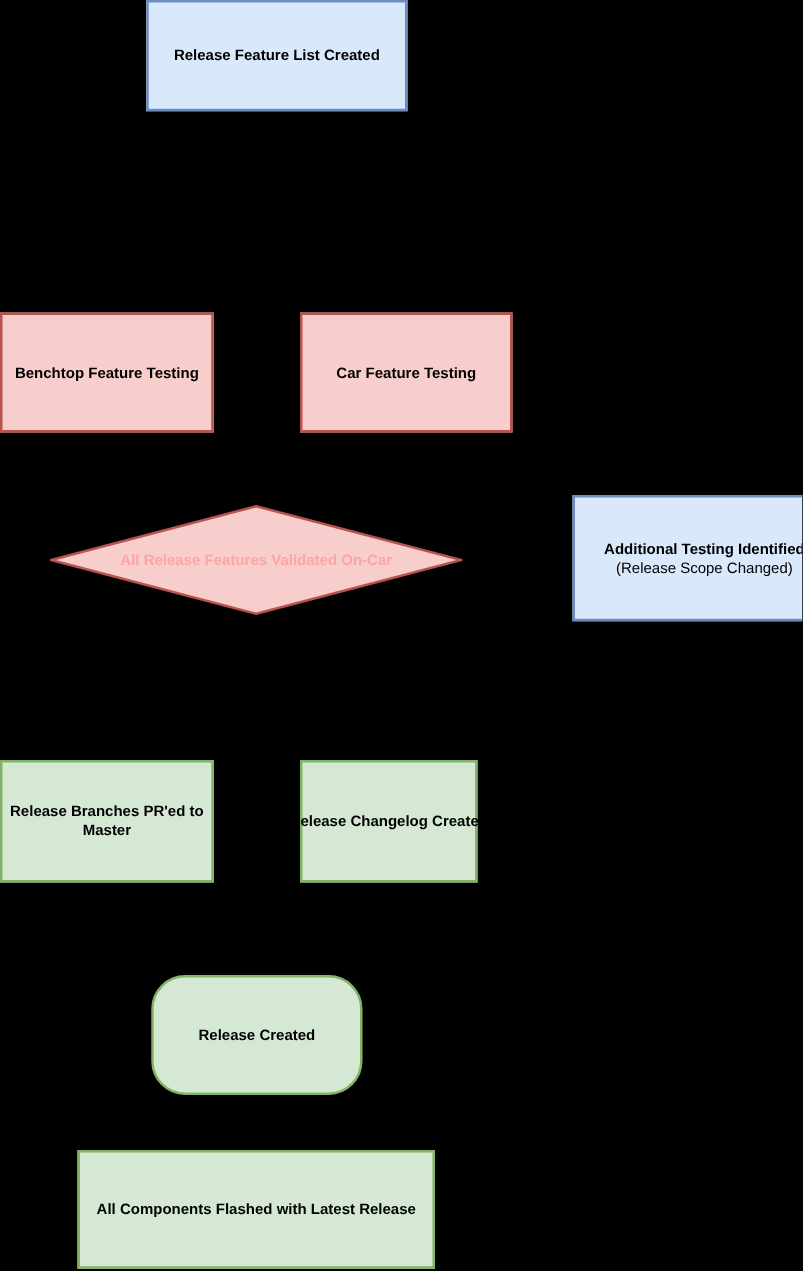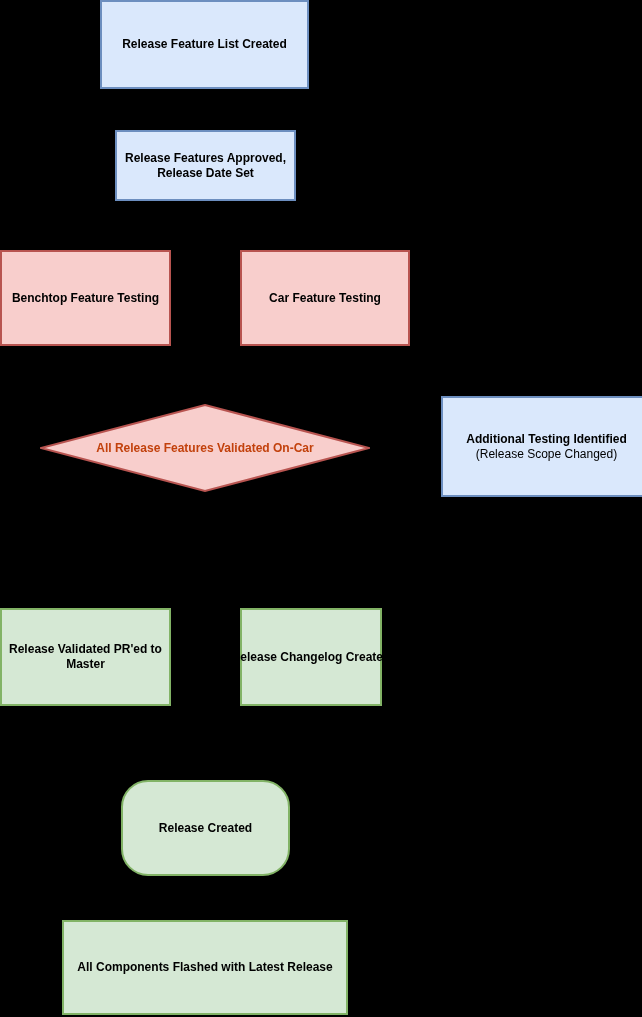--- a/index.html
+++ b/index.html
@@ -22,21 +22,21 @@
     flex-direction: column;
     align-items: center;
     justify-content: center;
     text-align: center;
     font-size: 12px;
     font-weight: 700;
     color: #000000;
     line-height: 15px;
     white-space: nowrap;
   }
-  .blue  { background: #dae8fc; border: 2px solid #6c8ebf; }
+  .blue  { background: #dae8fc; border: 2px solid #6c8ebf; margin-left: 17px; }
   .red   { background: #f8cecc; border: 2px solid #b85450; }
   .green { background: #d5e8d4; border: 2px solid #82b366; }
 
   .n1  { left: 100px; top: 0px;   width: 209px; height: 89px; }
   .n2  { left: 115px; top: 130px; width: 181px; height: 71px; }
   .n3  { left: 0px;   top: 250px; width: 171px; height: 96px; }
   .n4  { left: 240px; top: 250px; width: 170px; height: 96px; text-align: center; }
   .n6  { left: 441px; top: 396px; width: 211px; height: 101px; }
   .n7  { left: 0px;   top: 608px; width: 171px; height: 98px; }
   .n8  { left: 240px; top: 608px; width: 142px; height: 98px; }
@@ -60,38 +60,34 @@
     position: absolute;
     left: 0;
     top: 0;
     width: 100%;
     height: 100%;
     display: flex;
     align-items: center;
     justify-content: center;
     font-size: 12px;
     font-weight: 700;
-    color: #c2410c;
+    color: #fca5a5;
     white-space: nowrap;
   }
   .normal-weight { font-weight: 400; text-align: right; }
 </style>
 </head>
 <body>
 
 <div class="canvas">
 
   <div class="node blue n1">
     <span>Release Feature List Created</span>
   </div>
 
-  <div class="node blue n2">
-    <span>Release Features Approved,</span>
-    <span>Release Date Set</span>
-  </div>
 
   <div class="node red n3">
     <span>Benchtop Feature Testing</span>
   </div>
 
   <div class="node red n4">
     <span>Car Feature Testing</span>
   </div>
 
   <div class="diamond-wrap">
@@ -100,21 +96,21 @@
     </svg>
     <div class="diamond-label">All Release Features Validated On-Car</div>
   </div>
 
   <div class="node blue n6">
     <span>Additional Testing Identified</span>
     <span class="normal-weight">(Release Scope Changed)</span>
   </div>
 
   <div class="node green n7">
-    <span>Release Validated PR'ed to</span>
+    <span>Release Branches PR'ed to</span>
     <span>Master</span>
   </div>
 
   <div class="node green n8">
     <span>Release Changelog Created</span>
   </div>
 
   <div class="node green n9">
     <span>Release Created</span>
   </div>

